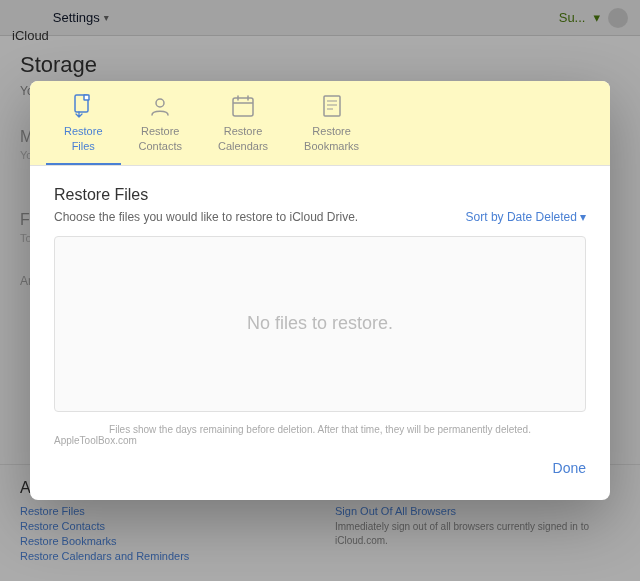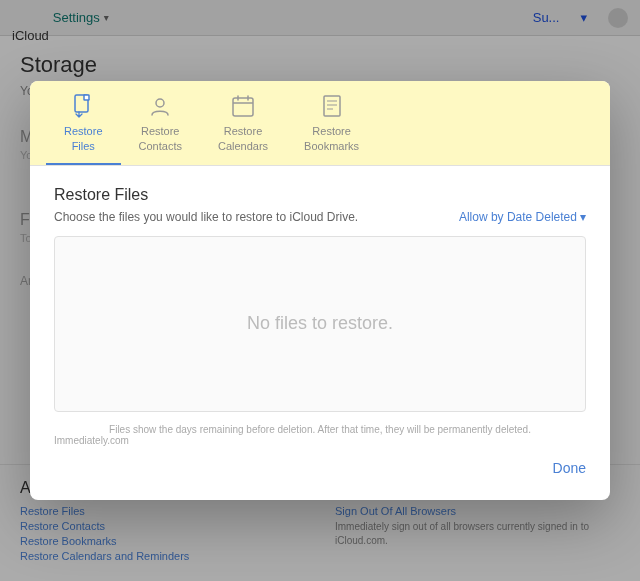--- a/index.html
+++ b/index.html
@@ -40,22 +40,22 @@
     }
     .top-bar-title {
       color: #333;
       font-weight: 500;
       font-size: 13px;
       margin-top: 36px;
     }
     .top-bar-right {
       display: flex;
       align-items: center;
-      gap: 21px;
-      color: #1d4ed8;
+      gap: 8px;
+      color: #4d7c0f;
       font-size: 13px;
     }
     .chevron-down {
       font-size: 10px;
       color: #666;
     }
 
     
     .bg-content {
       padding: 16px 20px;
@@ -242,21 +242,21 @@
     }
   </style>
 </head>
 <body>
 
 <div class="bg-page">
 
   <div class="top-bar">
     <div class="top-bar-left">
       <span class="top-bar-title">iCloud</span>
-      <span style="color:#0f766e;font-size:13px;">Settings</span>
+      <span style="color:#0f172a;font-size:13px;">Settings</span>
       <span class="chevron-down">▾</span>
     </div>
     <div class="top-bar-right">
       <span>Su...</span>
       <span>▾</span>
       <span style="width:20px;height:20px;border-radius:50%;background:#ccc;display:inline-block;vertical-align:middle;"></span>
     </div>
   </div>
 
   <div class="bg-content">
@@ -336,31 +336,31 @@
         <span style="font-size:11px;color:#888;text-align:center;line-height:1.3;">Restore<br>Bookmarks</span>
       </div>
     </div>
 
     <div class="modal-body">
       <div class="modal-section-title">Restore Files</div>
 
       <div class="modal-desc-row">
         <span class="modal-desc">Choose the files you would like to restore to iCloud Drive.</span>
         <span class="sort-label">
-          <span>Allow by Date Deleted</span>
+          <span>Sort by Date Deleted</span>
           <span>▾</span>
         </span>
       </div>
 
       <div class="files-area">
         <span class="no-files-text">No files to restore.</span>
       </div>
 
       <div class="modal-footer-note">Files show the days remaining before deletion. After that time, they will be permanently deleted.</div>
-      <div class="modal-watermark">Immediately.com</div>
+      <div class="modal-watermark">AppleToolBox.com</div>
 
       <div class="modal-actions">
         <button class="done-button">Done</button>
       </div>
     </div>
 
   </div>
 </div>
 
 </body></html>

